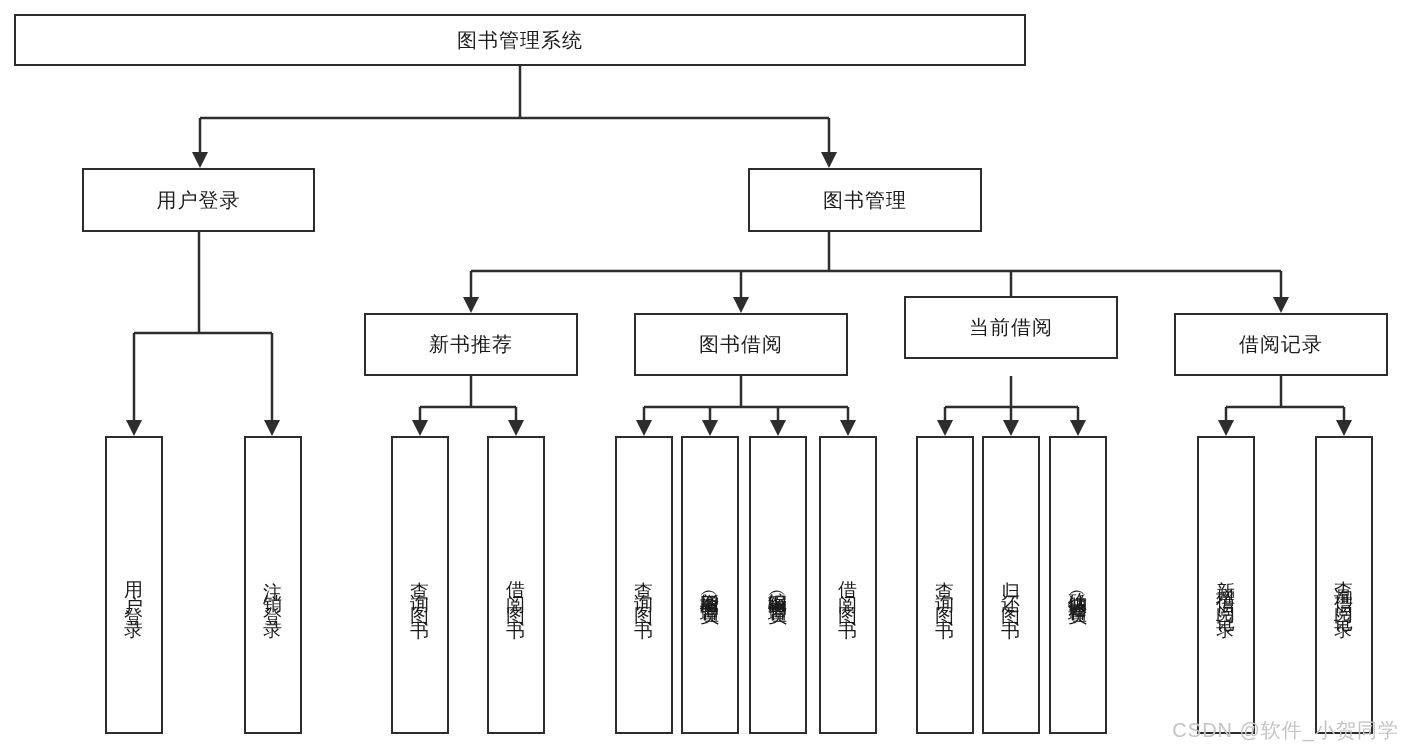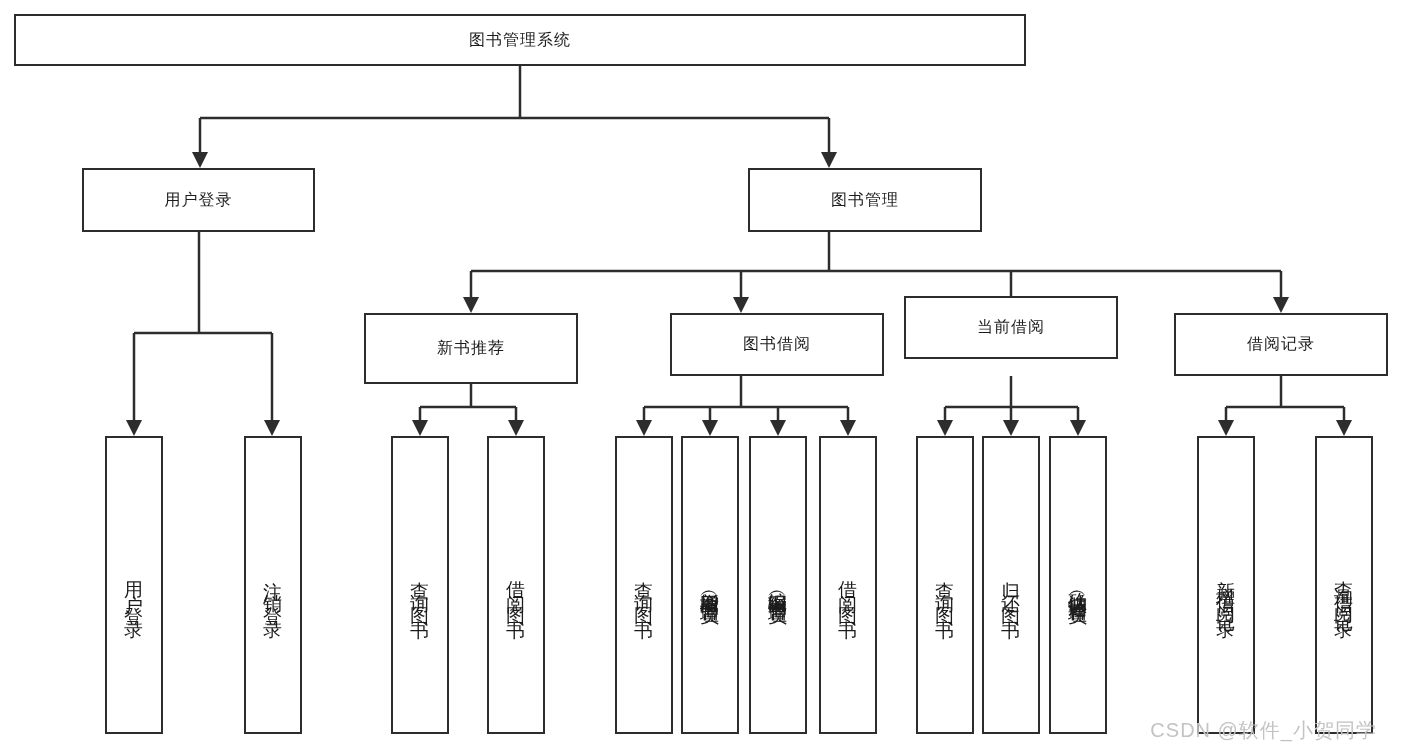--- a/index.html
+++ b/index.html
@@ -26,32 +26,32 @@
     position: absolute;
     box-sizing: border-box;
     border: 2.5px solid #2d2d2d;
     background: #ffffff;
     display: flex;
     align-items: center;
     justify-content: center;
     z-index: 2;
   }
   .h-label {
-    font-size: 16px;
+    font-size: 20px;
     letter-spacing: 1px;
     white-space: nowrap;
   }
   
   .n-root { left: 14px;  top: 14px;  width: 1012px; height: 52px; }
   
   .n-user { left: 82px;  top: 168px; width: 233px;  height: 64px; }
   .n-mgmt { left: 748px; top: 168px; width: 234px;  height: 64px; }
   
-  .n-nb { left: 364px;  top: 313px; width: 214px; height: 71px; }
-  .n-bb { left: 634px;  top: 313px; width: 214px; height: 63px; margin-left: 36px; }
+  .n-nb { left: 364px;  top: 313px; width: 214px; height: 63px; }
+  .n-bb { left: 634px;  top: 313px; width: 214px; height: 63px; }
   .n-cb { left: 904px;  top: 296px; width: 214px; height: 63px; }
   .n-br { left: 1174px; top: 313px; width: 214px; height: 63px; }
   
   .leaf { top: 436px; width: 58px; height: 298px; }
   .l-ul  { left: 105px; }
   .l-lo  { left: 244px; }
   .l-nb1 { left: 391px; }
   .l-nb2 { left: 487px; }
   .l-bb1 { left: 615px; }
   .l-bb2 { left: 681px; }
@@ -67,21 +67,21 @@
     text-orientation: mixed;
     font-size: 19px;
     line-height: 1;
     white-space: nowrap;
   }
   .sp-lg { letter-spacing: 13px; padding-top: 13px; }
   .sp-md { letter-spacing: 8px;  padding-top: 8px; }
   .sp-sm { letter-spacing: 2px;  padding-top: 2px; }
   .watermark {
     position: absolute;
-    right: 28px;
+    right: 6px;
     bottom: 3px;
     z-index: 5;
     font-size: 20px;
     color: #c3c3c3;
     letter-spacing: 1px;
     white-space: nowrap;
   }
 </style>
 </head>
 <body>

